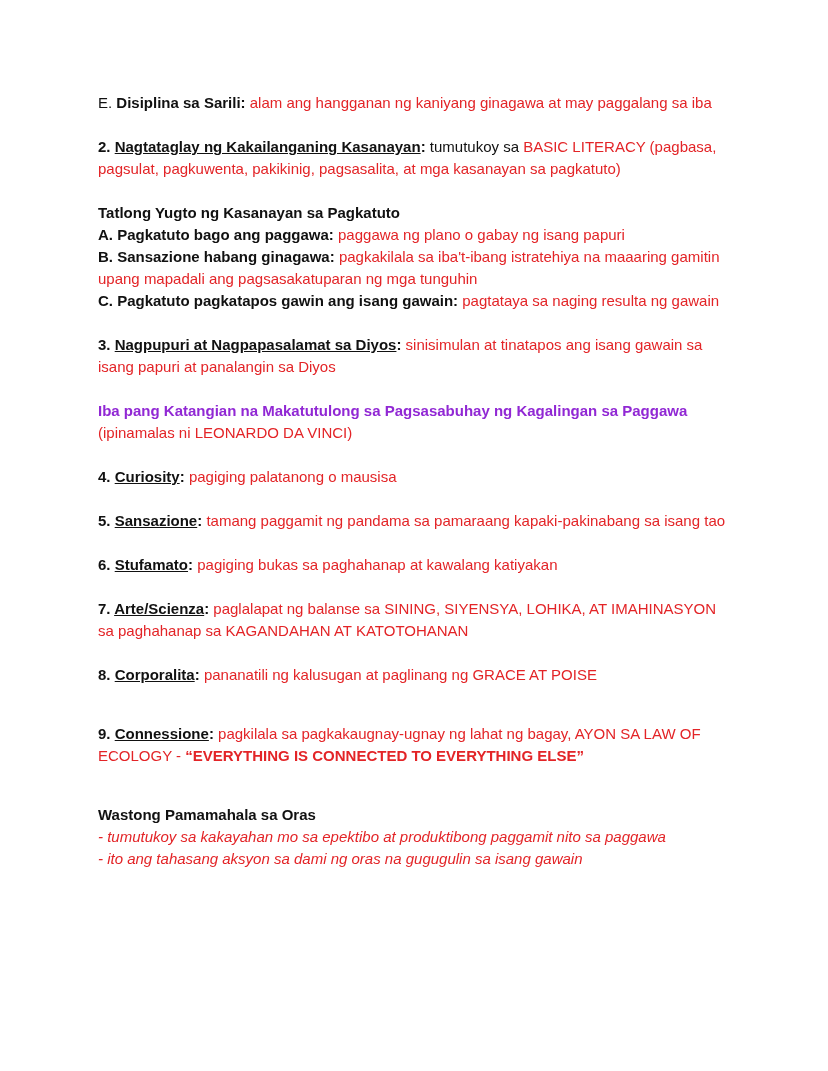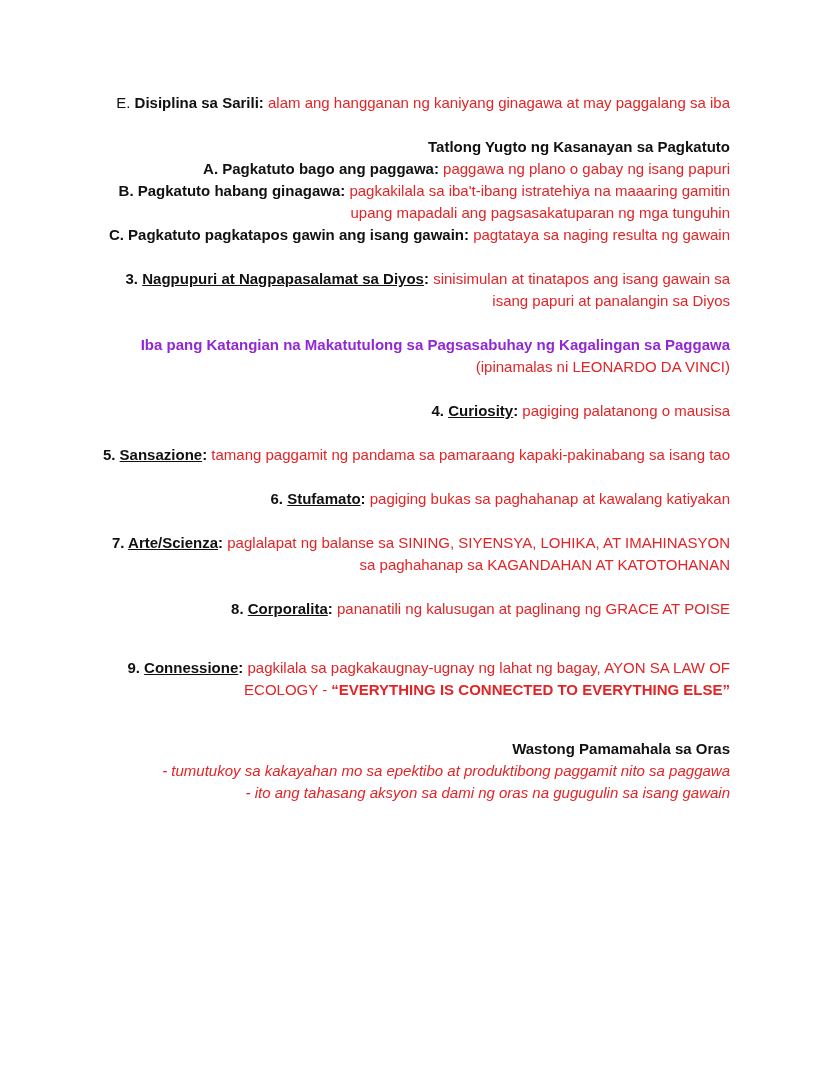--- a/index.html
+++ b/index.html
@@ -16,21 +16,20 @@
     font-family: "Liberation Sans", "DejaVu Sans", sans-serif;
     font-size: 15px;
     line-height: 22px;
     color: #111111;
   }
   .content {
     position: absolute;
     top: 92px;
     left: 98px;
     width: 632px;
-    text-align: right;
   }
   .para {
     margin: 22px 0 0 0;
     padding: 0;
   }
   .para.first { margin-top: 0; }
   .para.tight { margin-top: 0; }
   .para.gap2  { margin-top: 37px; }
   .b { font-weight: bold; }
   .u { text-decoration: underline; }
@@ -40,26 +39,27 @@
   .k { color: #111111; }
 </style>
 </head>
 <body>
 
 <div class="page">
   <div class="content">
 
     <p class="para first"><span class="k">E. </span><span class="k b">Disiplina sa Sarili:</span><span class="r"> alam ang hangganan ng kaniyang ginagawa at may paggalang sa iba</span></p>
 
+    <p class="para"><span class="k b">2. </span><span class="k b u">Nagtataglay ng Kakailanganing Kasanayan</span><span class="k b">: </span><span class="k">tumutukoy sa </span><span class="r">BASIC LITERACY (pagbasa, pagsulat, pagkuwenta, pakikinig, pagsasalita, at mga kasanayan sa pagkatuto)</span></p>
 
     <p class="para"><span class="k b">Tatlong Yugto ng Kasanayan sa Pagkatuto</span></p>
 
     <p class="para tight"><span class="k b">A. Pagkatuto bago ang paggawa:</span><span class="r"> paggawa ng plano o gabay ng isang papuri</span></p>
 
-    <p class="para tight"><span class="k b">B. Pagkatuto habang ginagawa:</span><span class="r"> pagkakilala sa iba't-ibang istratehiya na maaaring gamitin upang mapadali ang pagsasakatuparan ng mga tunguhin</span></p>
+    <p class="para tight"><span class="k b">B. Sansazione habang ginagawa:</span><span class="r"> pagkakilala sa iba't-ibang istratehiya na maaaring gamitin upang mapadali ang pagsasakatuparan ng mga tunguhin</span></p>
 
     <p class="para tight"><span class="k b">C. Pagkatuto pagkatapos gawin ang isang gawain:</span><span class="r"> pagtataya sa naging resulta ng gawain</span></p>
 
     <p class="para"><span class="k b">3. </span><span class="k b u">Nagpupuri at Nagpapasalamat sa Diyos</span><span class="k b">: </span><span class="r">sinisimulan at tinatapos ang isang gawain sa isang papuri at panalangin sa Diyos</span></p>
 
     <p class="para"><span class="p b">Iba pang Katangian na Makatutulong sa Pagsasabuhay ng Kagalingan sa Paggawa</span><span class="r"> (ipinamalas ni LEONARDO DA VINCI)</span></p>
 
     <p class="para"><span class="k b">4. </span><span class="k b u">Curiosity</span><span class="k b">: </span><span class="r">pagiging palatanong o mausisa</span></p>
 
     <p class="para"><span class="k b">5. </span><span class="k b u">Sansazione</span><span class="k b">: </span><span class="r">tamang paggamit ng pandama sa pamaraang kapaki-pakinabang sa isang tao</span></p>

